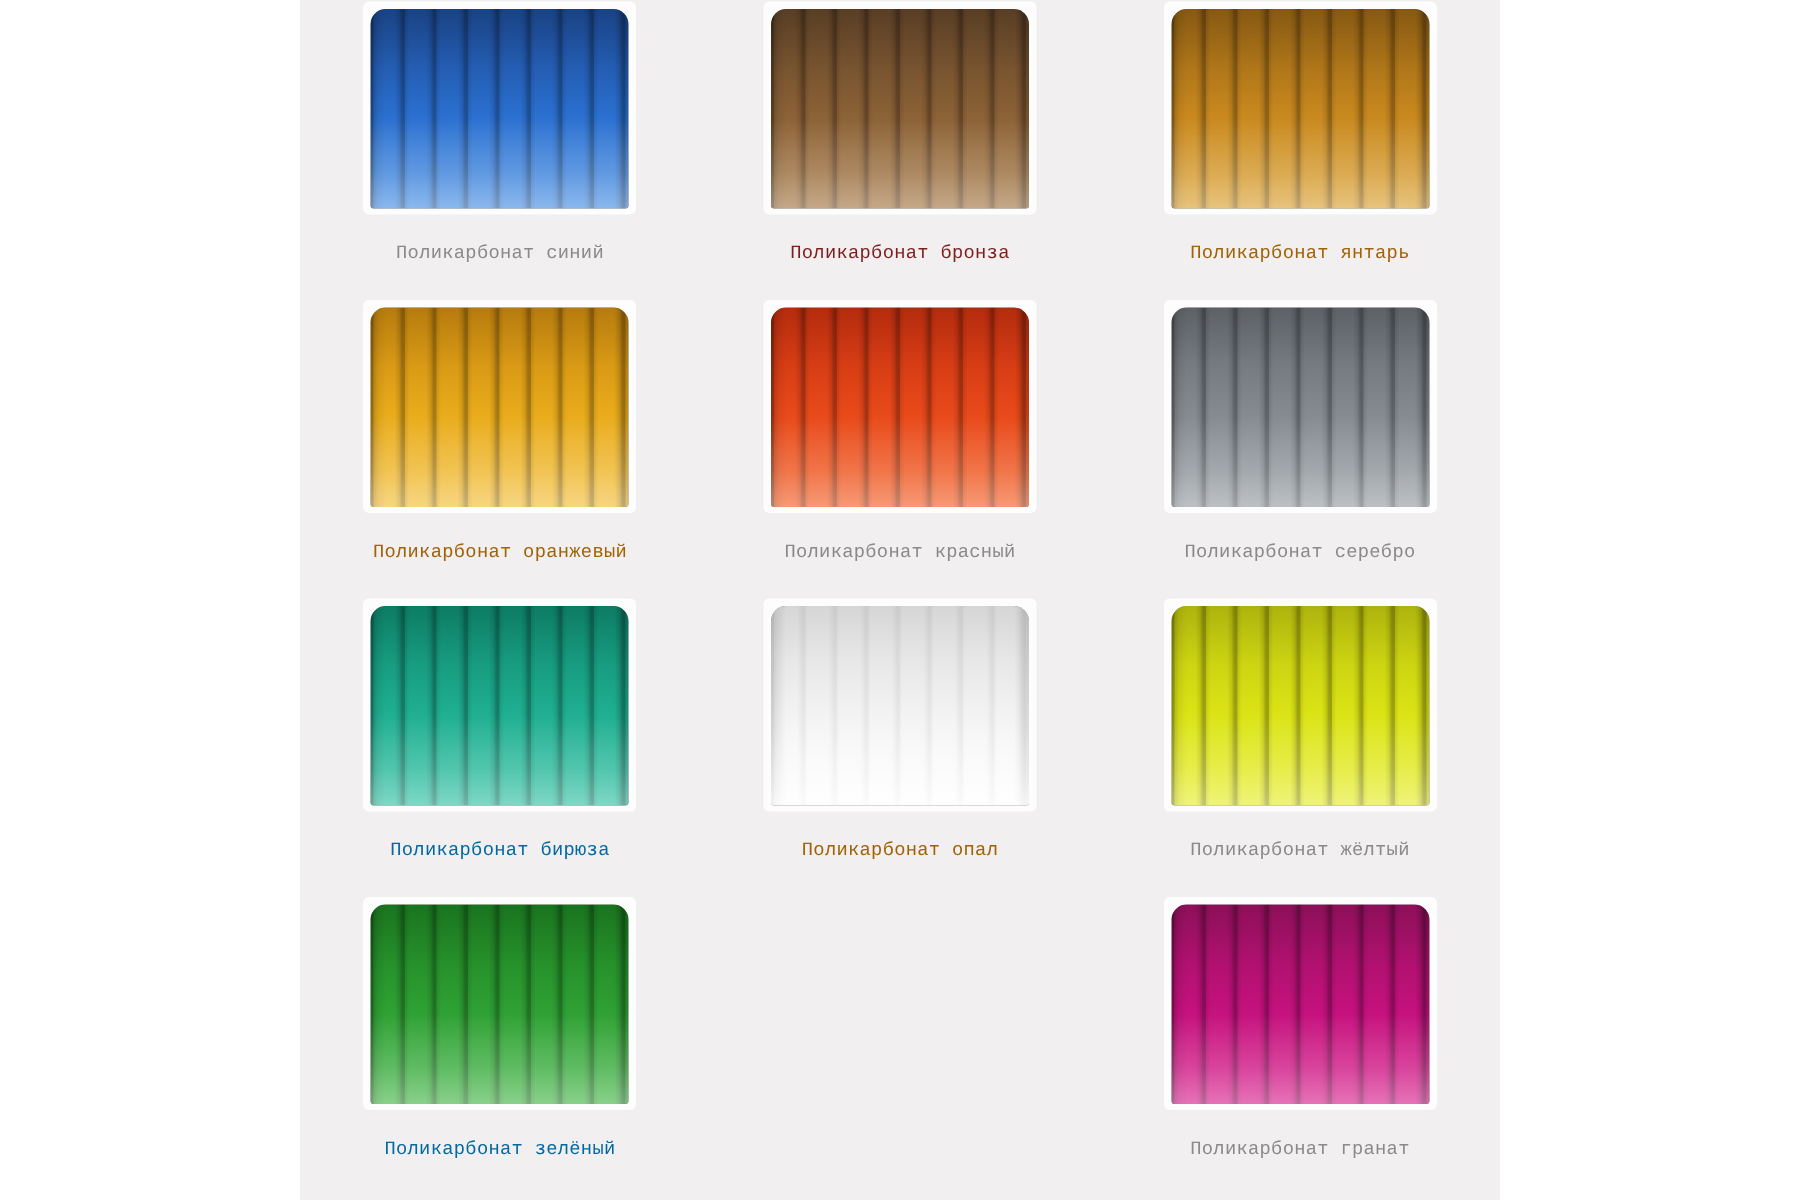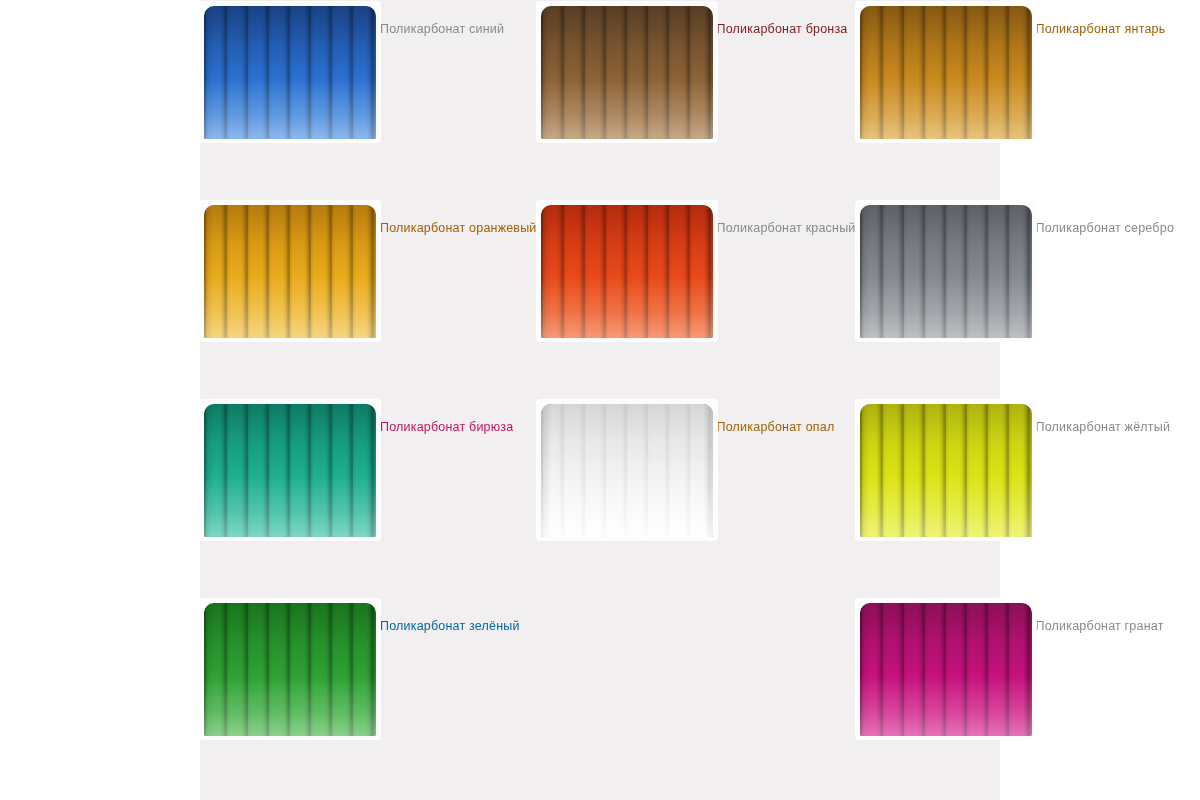--- a/index.html
+++ b/index.html
@@ -41,23 +41,24 @@
     grid-template-rows: repeat(4, 199px);
     column-gap: 0px;
     row-gap: 0px;
     padding-top: 2px;
     box-sizing: border-box;
   }
 
   .swatch-cell {
     position: relative;
     display: flex;
-    flex-direction: row;
-    align-items: flex-start;
+    flex-direction: column;
+    align-items: center;
     justify-content: flex-start;
+    font-family: Liberation Mono, monospace;
   }
 
   .swatch-cell.empty { visibility: hidden; }
 
   
   .sheet-frame {
     position: relative;
     width: 180px;
     height: 140px;
     background: #fdfdfd;
@@ -233,21 +234,21 @@
         </div>
         <div class="swatch-cell">
           <div class="sheet-frame">
             <div class="sheet">
               <div class="tone" style="background: linear-gradient(rgb(16, 148, 120) 0%, rgb(31, 174, 144) 52%, rgb(60, 195, 167) 100%);"></div>
               <div class="ribs"></div>
               <div class="edges"></div>
               <div class="glow"></div>
             </div>
           </div>
-          <div class="swatch-label" style="color: #be185d;">Поликарбонат бирюза</div>
+          <div class="swatch-label" style="color: #0369a1;">Поликарбонат бирюза</div>
         </div>
         <div class="swatch-cell">
           <div class="sheet-frame">
             <div class="sheet opal">
               <div class="tone" style="background: linear-gradient(rgb(230, 230, 230) 0%, rgb(242, 242, 242) 52%, rgb(253, 253, 253) 100%);"></div>
               <div class="ribs"></div>
               <div class="edges"></div>
               <div class="glow"></div>
             </div>
           </div>

